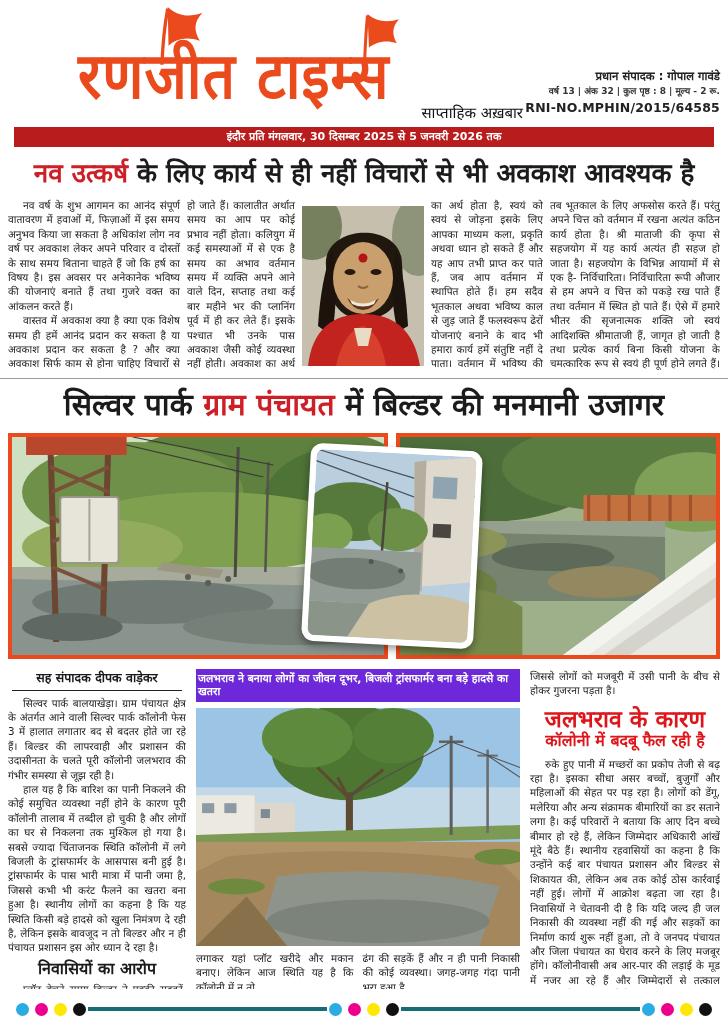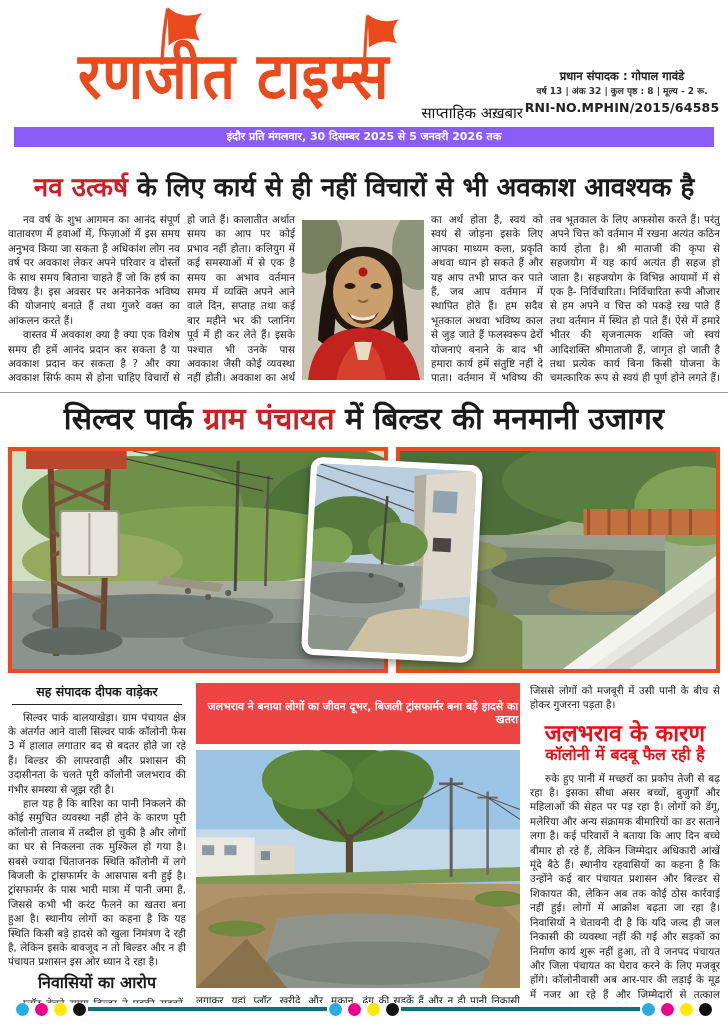--- a/index.html
+++ b/index.html
@@ -7,28 +7,28 @@
         font-family:"DejaVu Sans",sans-serif;color:#1b1b1b;overflow:hidden;}
   
   .masthead{position:relative;height:127px;}
   .logo-title{position:absolute;left:78px;top:30px;font-size:57px;font-weight:bold;
               color:#ea4a1c;letter-spacing:1px;transform:scaleY(1.12);transform-origin:top left;
               white-space:nowrap;}
   .logo-sub{position:absolute;right:205px;top:102px;font-size:15px;font-weight:normal;color:#111;}
   .flag{position:absolute;}
   .flag1{left:138px;top:2px;width:66px;height:66px;}
   .flag2{left:342px;top:8px;width:60px;height:60px;}
-  .pub-info{position:absolute;right:8px;top:68px;width:196px;text-align:center;line-height:1.5;}
+  .pub-info{position:absolute;right:8px;top:68px;width:196px;text-align:right;line-height:1.5;}
   .pub-info .l1{font-size:11.5px;font-weight:bold;color:#222;}
   .pub-info .l2{font-size:9px;font-weight:bold;color:#333;}
   .pub-info .l3{font-size:12.5px;font-weight:bold;color:#222;letter-spacing:.2px;}
-  .date-strip{margin:0 14px;height:20px;background:#8b5cf6;color:#fff;text-align:center;
+  .date-strip{margin:0 14px;height:20px;background:#b91c1c;color:#fff;text-align:center;
               font-size:11px;font-weight:bold;line-height:20px;}
   
-  .headline1{margin:19px 8px 0;text-align:center;font-weight:bold;font-size:26px;
+  .headline1{margin:5px 8px 0;text-align:center;font-weight:bold;font-size:26px;
              white-space:nowrap;overflow:hidden;height:42px;line-height:42px;}
   .accent-red{color:#cc1f26;}
   .a1-cols{display:flex;gap:7px;margin:4px 8px 0;height:172px;overflow:hidden;
            font-size:10.3px;line-height:1.4;text-align:justify;}
   .a1-cols p{margin:0;text-indent:15px;}
   .a1-c1{width:172px;flex:none;}
   .a1-c2{width:108px;flex:none;}
   .a1-photo{width:122px;height:160px;flex:none;margin-top:8px;}
   .a1-photo svg{width:100%;height:100%;display:block;}
   .a1-c3{width:112px;flex:none;}
@@ -48,22 +48,22 @@
   .ph-center svg{width:100%;height:100%;display:block;border-radius:7px;}
   
   .bottom{display:flex;gap:10px;margin:10px 8px 0;height:320px;}
   .bcol{overflow:hidden;font-size:10.3px;line-height:1.4;text-align:justify;}
   .bcol p{margin:0;text-indent:15px;}
   .b-left{width:178px;flex:none;}
   .byline{font-size:12.5px;font-weight:bold;text-align:center;text-indent:0;
           border-bottom:1.2px solid #222;padding-bottom:3px;margin:0 4px 5px;}
   .subhead{font-size:16px;font-weight:bold;text-align:center;margin:3px 0 2px;}
   .b-mid{width:324px;flex:none;}
-  .caption-bar{background:#ef4444;color:#fff;font-size:10.8px;font-weight:bold;
-               text-align:right;padding:17px 2px;line-height:1.25;}
+  .caption-bar{background:#6d28d9;color:#fff;font-size:10.8px;font-weight:bold;
+               text-align:left;padding:3px 2px;line-height:1.25;}
   .mid-photo{margin-top:6px;height:238px;background:#bcd3e2;}
   .mid-photo svg{width:100%;height:100%;display:block;}
   .mid-text{display:flex;gap:9px;margin-top:5px;}
   .mid-text div{flex:1;}
   .b-right{flex:1;}
   .red-head{color:#de161b;font-weight:bold;text-align:center;line-height:1.15;margin:8px 0 6px;}
   .red-head .rh1{font-size:23px;display:block;}
   .red-head .rh2{font-size:16px;display:block;}
   
   .print-marks{position:absolute;left:14px;right:14px;bottom:8px;height:14px;

